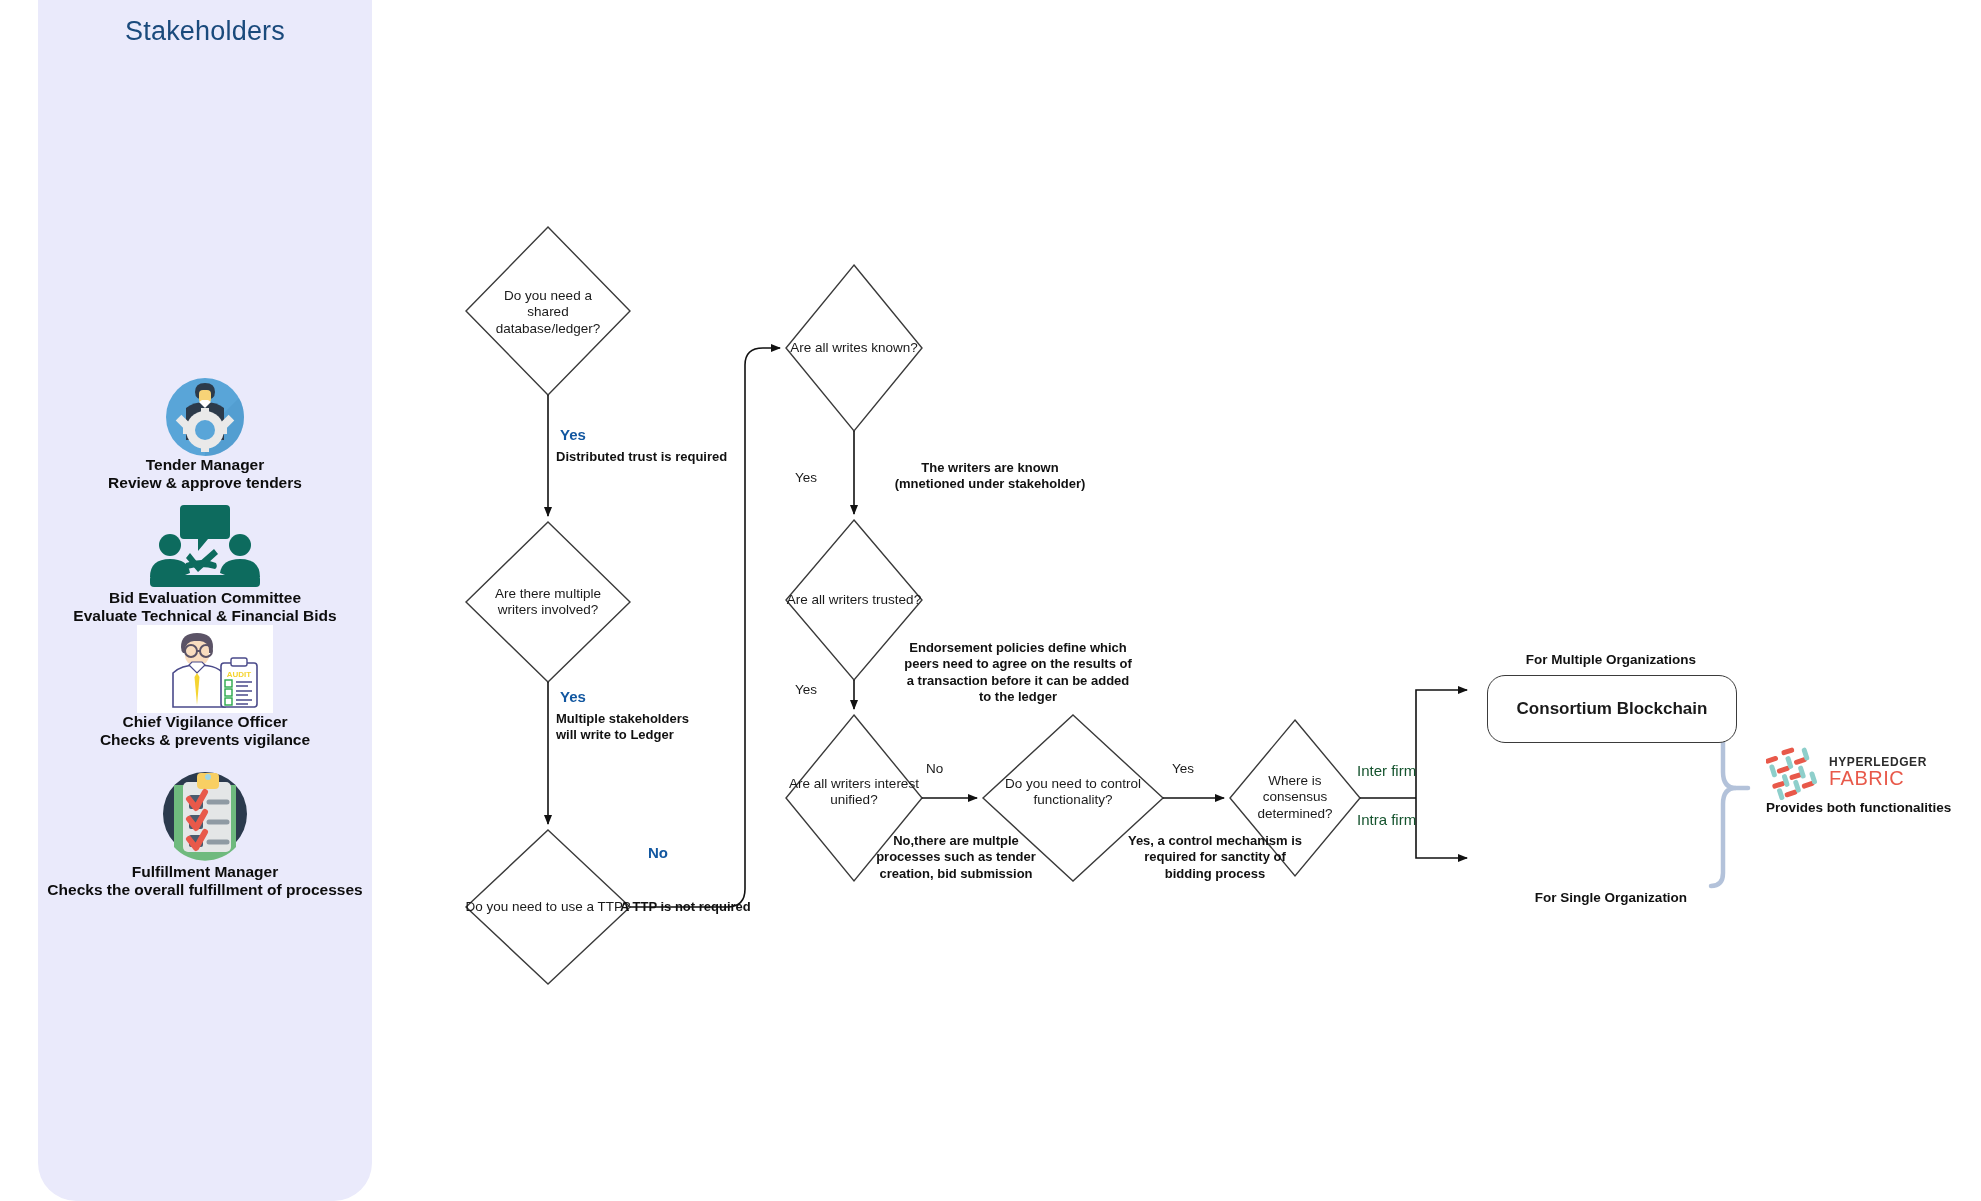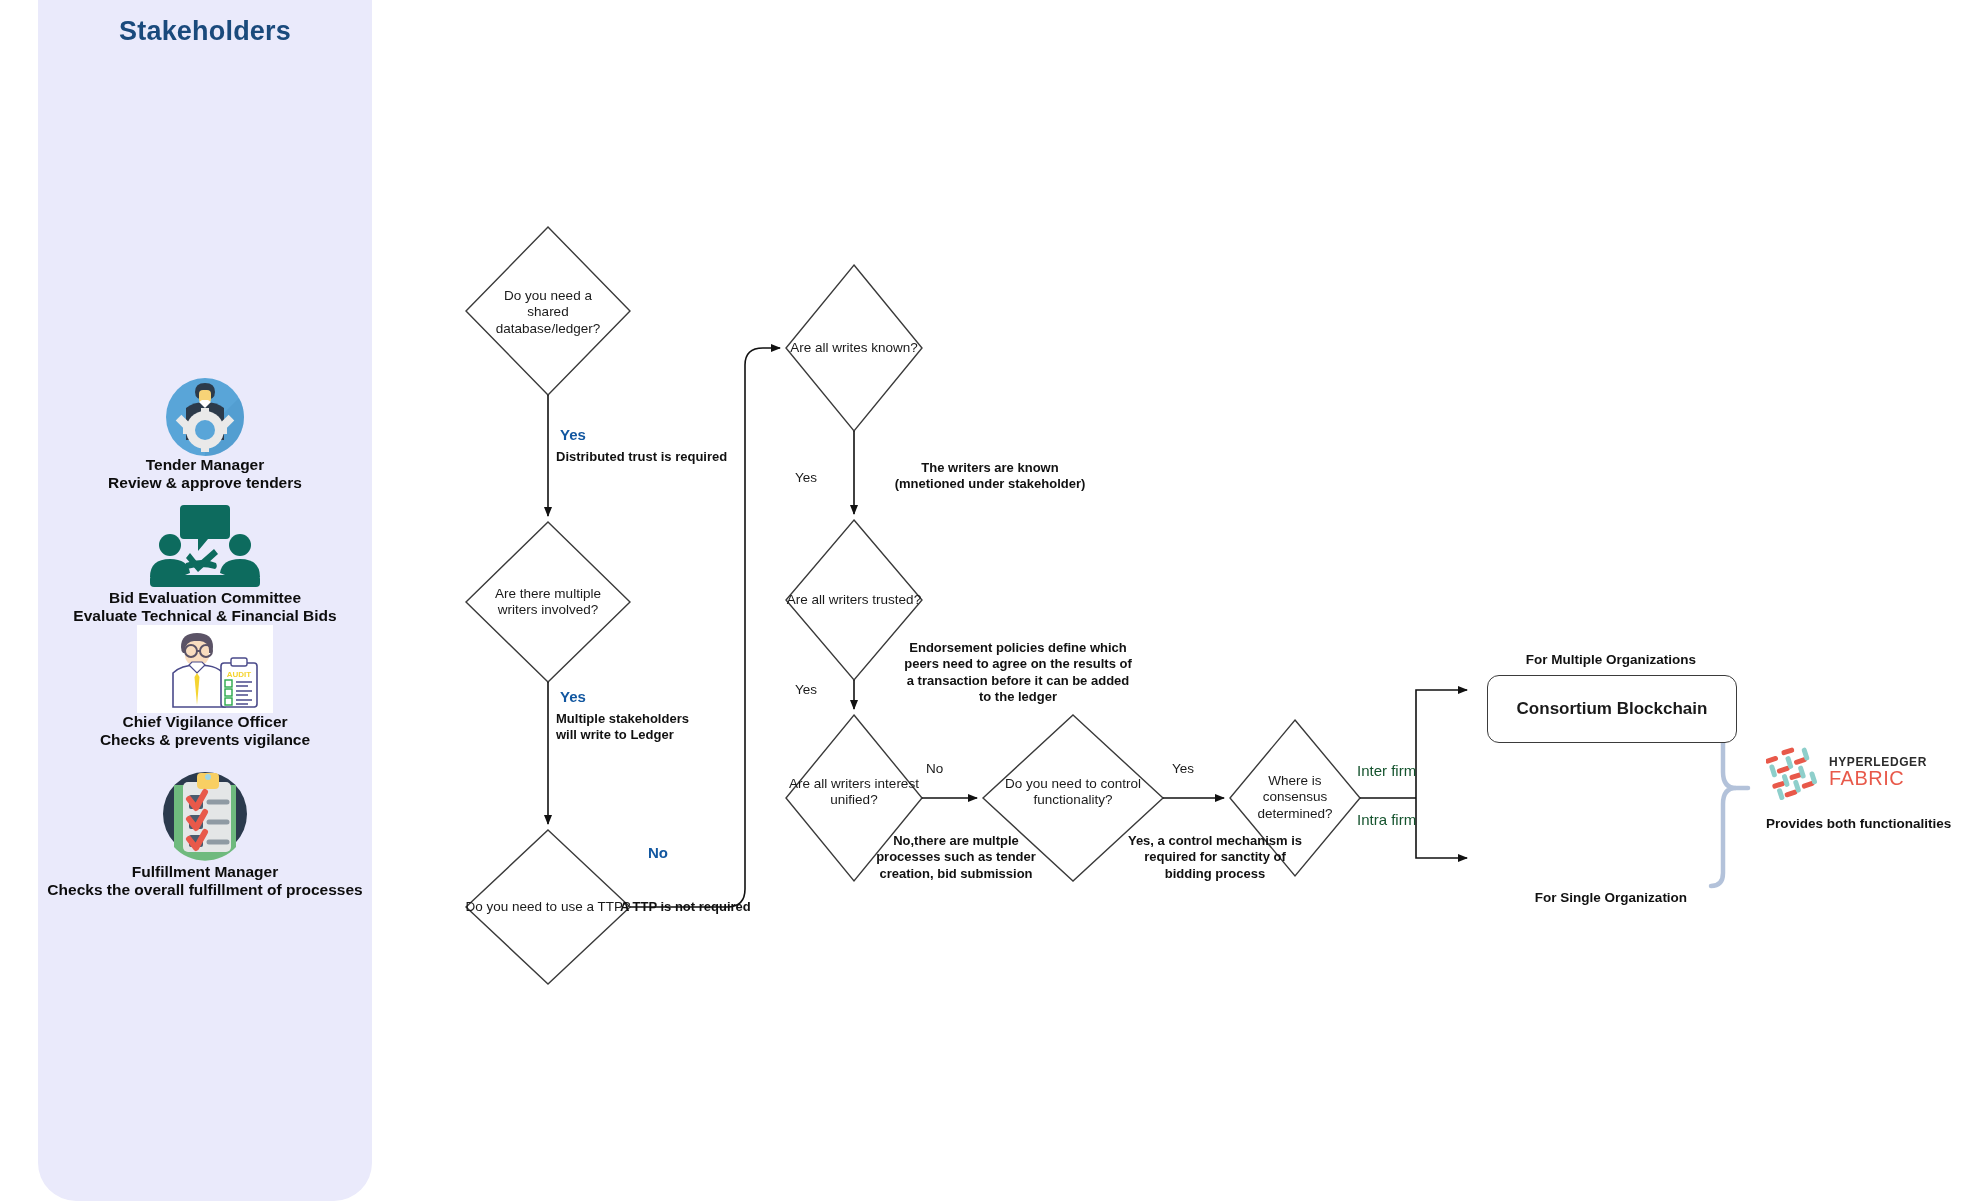--- a/index.html
+++ b/index.html
@@ -6,53 +6,53 @@
   body{width:1981px;height:1201px;position:relative;overflow:hidden;
        font-family:"Liberation Sans","DejaVu Sans",sans-serif;}
 
   
   #sidebar{
     position:absolute;left:38px;top:0px;width:334px;height:1201px;
     background:#eaeafb;border-radius:0 0 38px 38px;
     box-sizing:border-box;
   }
   #sidebar .side-title{
-    text-align:center;margin-top:16px;font-size:27px;font-weight:bold;
+    text-align:center;margin-top:16px;font-size:27px;font-weight:normal;
     color:#1a4a7c;letter-spacing:.2px;
   }
   .stake{position:absolute;left:0;width:334px;text-align:center;}
   .stake .ico{display:block;margin:0 auto;}
   .stake .nm{font-size:15.5px;font-weight:bold;color:#0d0d0d;line-height:1.18;}
   .stake .ds{font-size:15.5px;font-weight:bold;color:#0d0d0d;line-height:1.18;}
 
   
   #flow{position:absolute;left:0;top:0;width:1981px;height:1201px;}
   .dtext{
     position:absolute;text-align:center;font-size:13.5px;color:#1a1a1a;
     line-height:1.22;font-family:"Liberation Sans",sans-serif;
   }
   .lbl{position:absolute;font-size:13.5px;color:#1a1a1a;white-space:nowrap;}
   .note{position:absolute;text-align:center;font-size:13px;font-weight:bold;color:#111;line-height:1.25;}
   .note.blue{color:#1257a0;font-size:15px;}
   .bold-lbl{position:absolute;font-size:15px;font-weight:normal;color:#14532d;white-space:nowrap;}
 
   .bcbox{
-    position:absolute;border:1.6px solid #3b3b3b;border-radius:12px;background:#fff;
+    position:absolute;border:1.6px solid #3b3b3b;border-radius:18px;background:#fff;
     display:flex;align-items:center;justify-content:center;
     font-size:17px;font-weight:bold;color:#1a1a1a;
   }
   .orgcap{position:absolute;font-size:13.5px;font-weight:bold;color:#111;white-space:nowrap;text-align:center;}
 
   
   #hlf{position:absolute;left:1766px;top:744px;width:215px;}
   .hlf-row{display:flex;align-items:center;}
   .hlf-words{margin-left:7px;}
   .hlf-hyper{font-size:12px;font-weight:bold;color:#2b2b2b;letter-spacing:.6px;line-height:1;}
   .hlf-fab{font-size:20px;color:#e8594a;letter-spacing:.5px;line-height:1.05;}
-  #hlf .cap{margin-top:16px;font-size:13.5px;font-weight:bold;color:#111;white-space:nowrap;}
+  #hlf .cap{font-size:13.5px;font-weight:bold;color:#111;white-space:nowrap;}
 </style>
 </head>
 <body>
 
 <div id="sidebar">
   <div class="side-title">Stakeholders</div>
 
 
 
 

